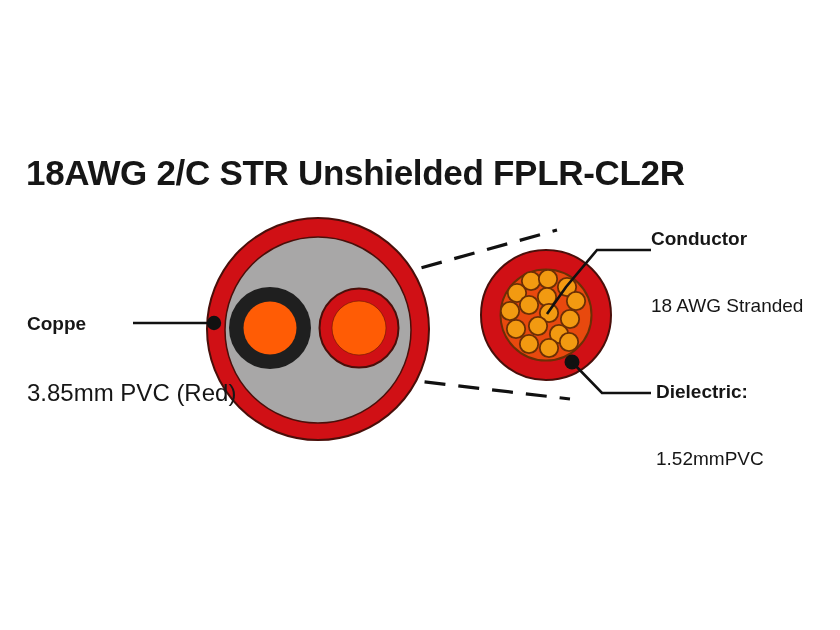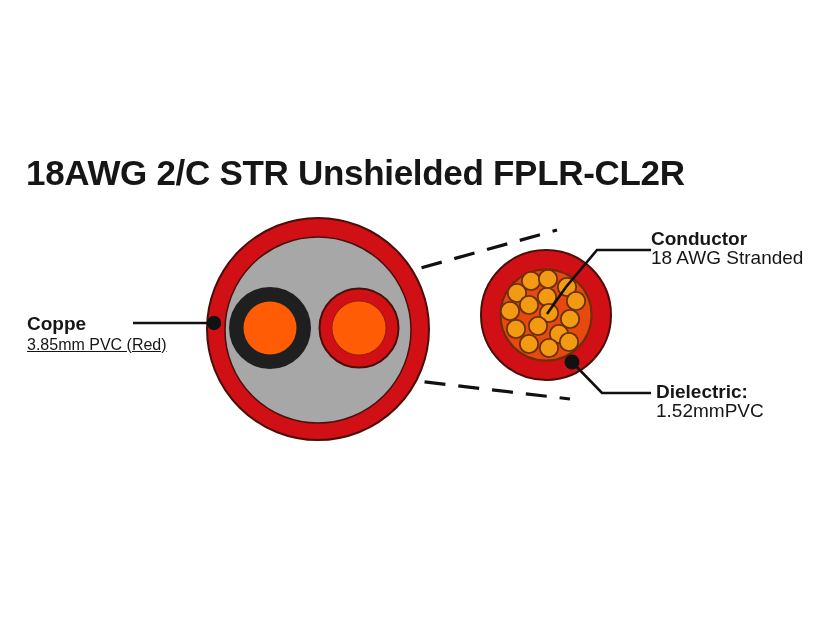--- a/index.html
+++ b/index.html
@@ -20,25 +20,25 @@
     top: 153px;
     font-size: 35px;
     font-weight: bold;
     letter-spacing: -0.3px;
     color: var(--text-color, #161616);
     white-space: nowrap;
   }
 
   .callout { position: absolute; white-space: nowrap; }
   .callout .head { font-weight: bold; font-size: 19px; line-height: 19px; }
-  .callout .spec { font-weight: normal; font-size: 19px; line-height: 19px; }
+  .callout .spec { font-weight: normal; font-size: 19px; line-height: 19px; margin-top: 48px; }
 
   .callout-jacket { left: 27px; top: 313px; }
   .callout-jacket .head { font-size: 19px; line-height: 21px; }
-  .callout-jacket .spec { font-size: 16px; line-height: 22px; text-decoration: underline; }
+  .callout-jacket .spec { font-size: 24px; line-height: 22px; }
 
   .callout-conductor { left: 651px; top: 229px; }
   .callout-dielectric { left: 656px; top: 382px; }
 
   
   .jacket-ring   { fill: var(--jacket-red); stroke: var(--outline-dark); stroke-width: 2; }
   .insulation    { fill: var(--insulation-gray); stroke: var(--outline-dark); stroke-width: 1.5; }
   .black-ring    { fill: var(--conductor-black); }
   .core          { fill: var(--core-orange); }
   .core-rim      { fill: var(--core-orange); stroke: rgba(90,20,0,0.55); stroke-width: 1; }

